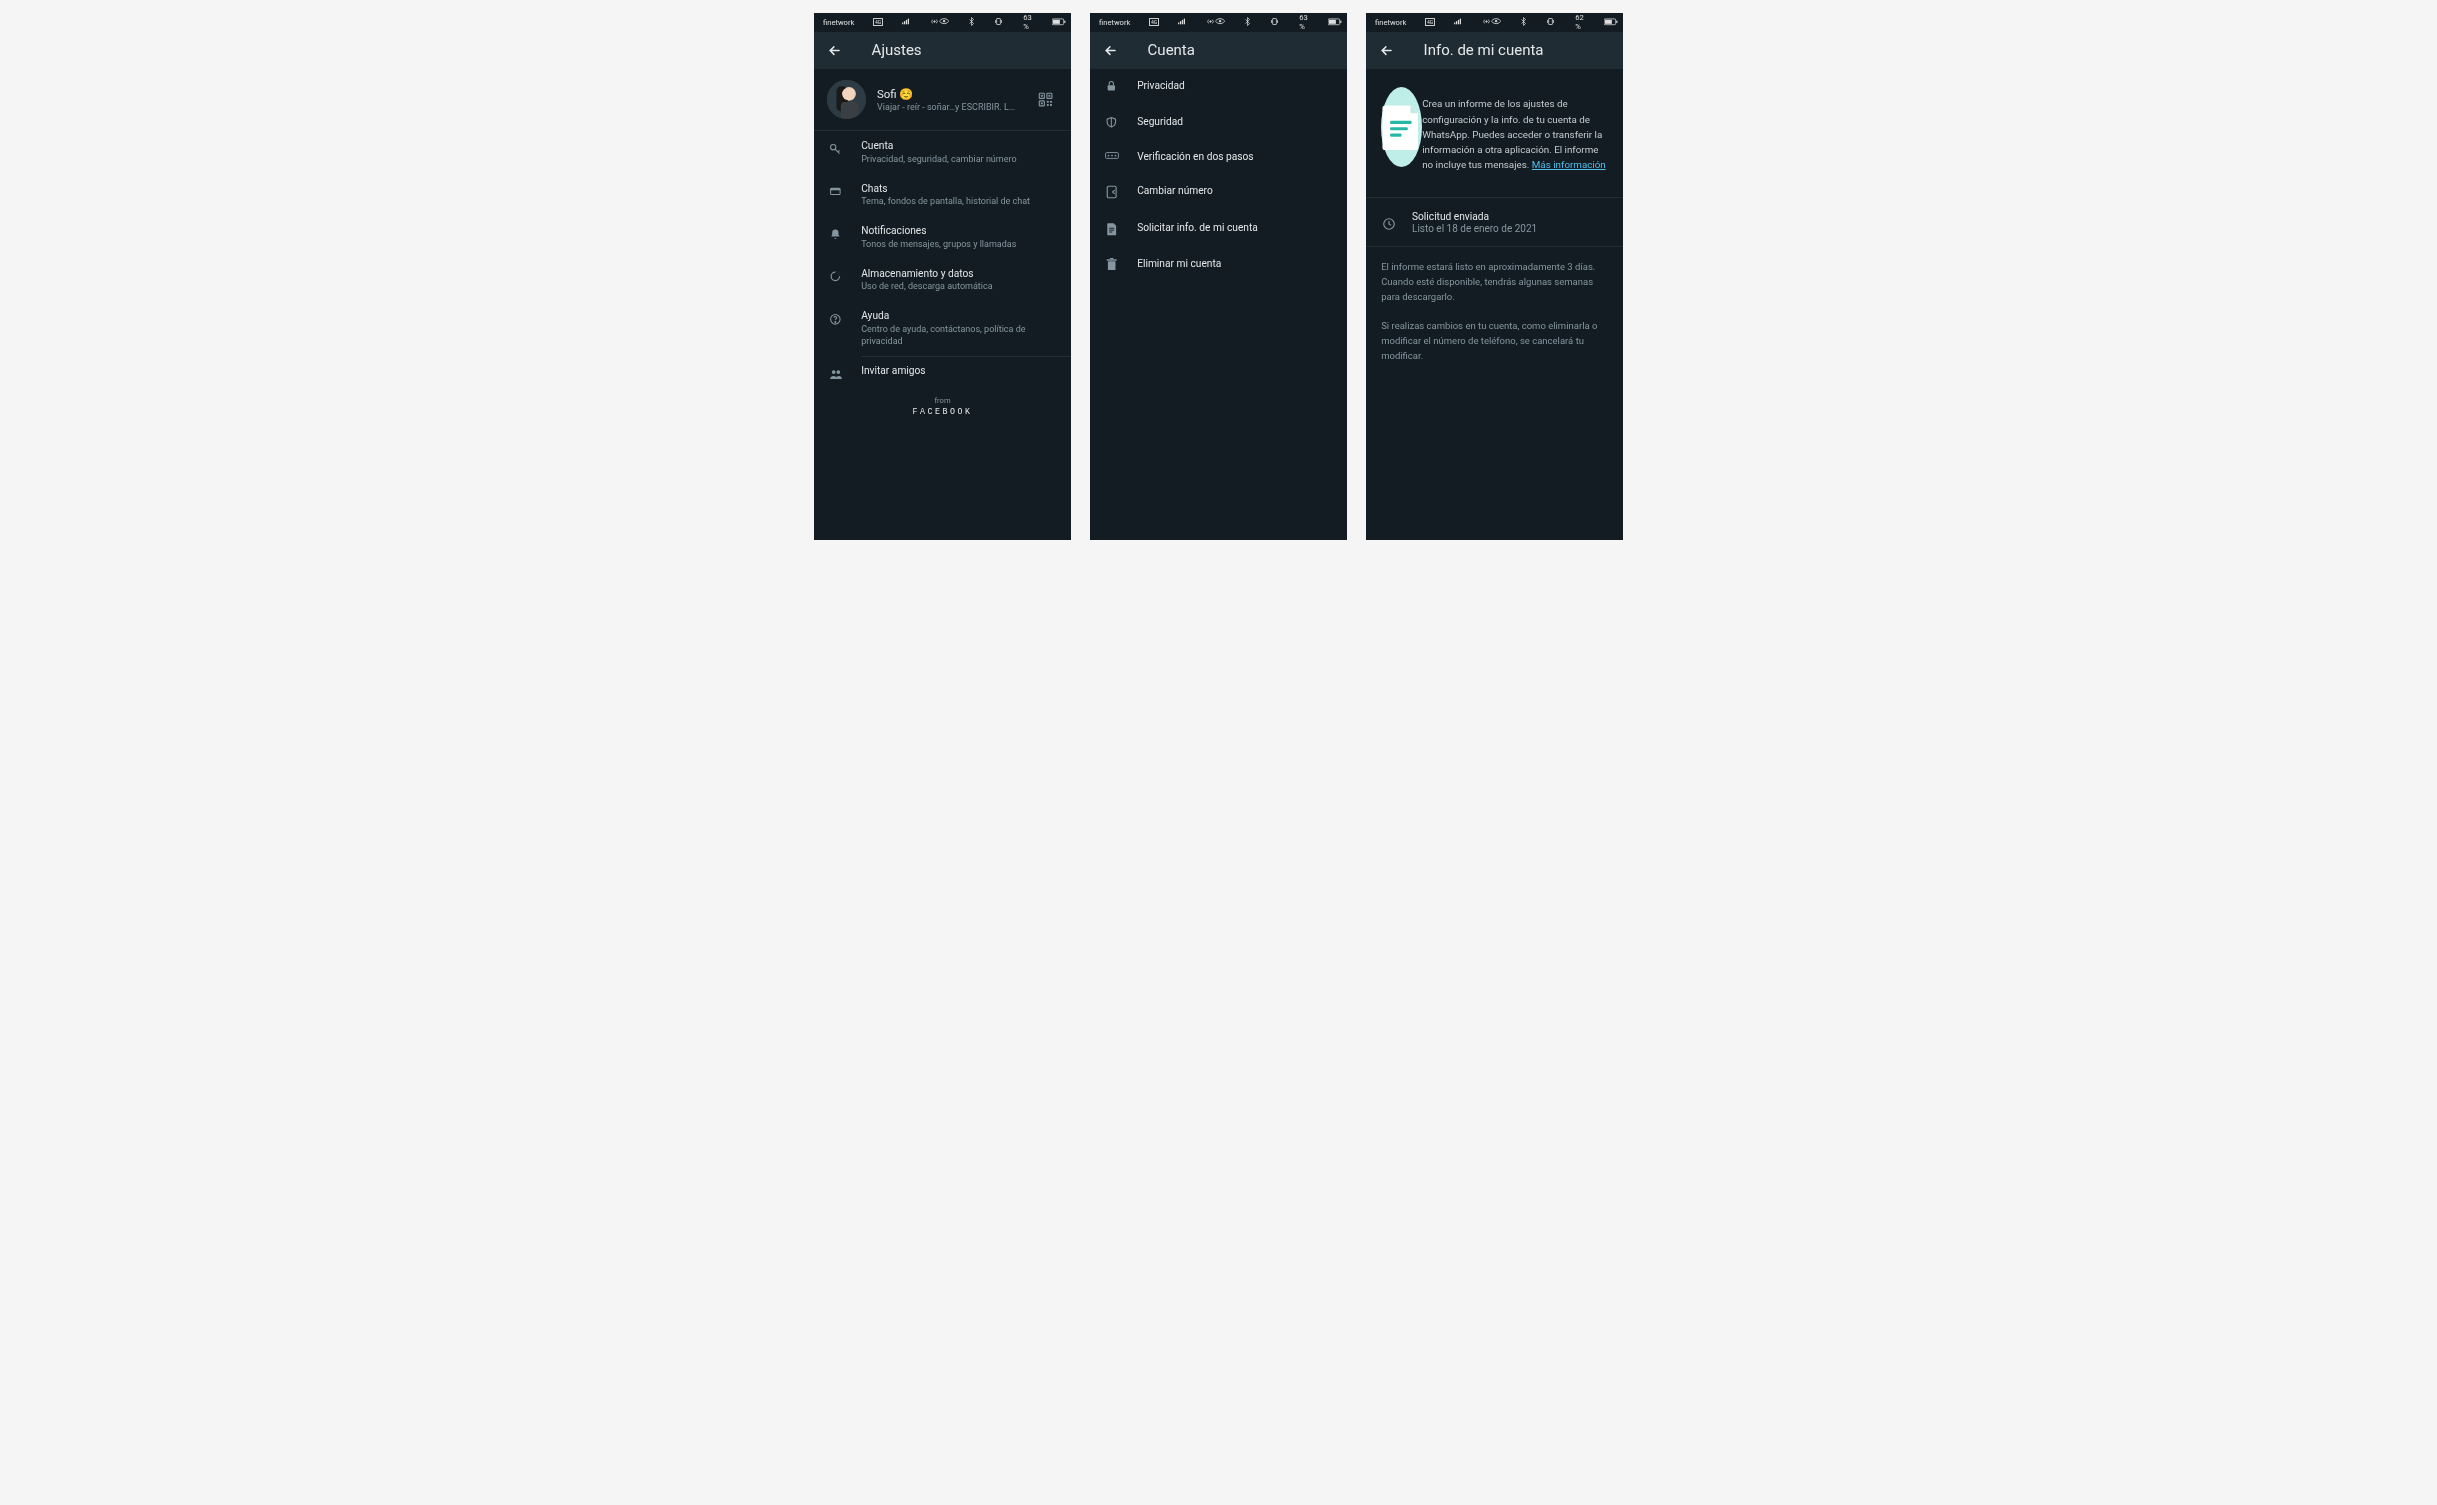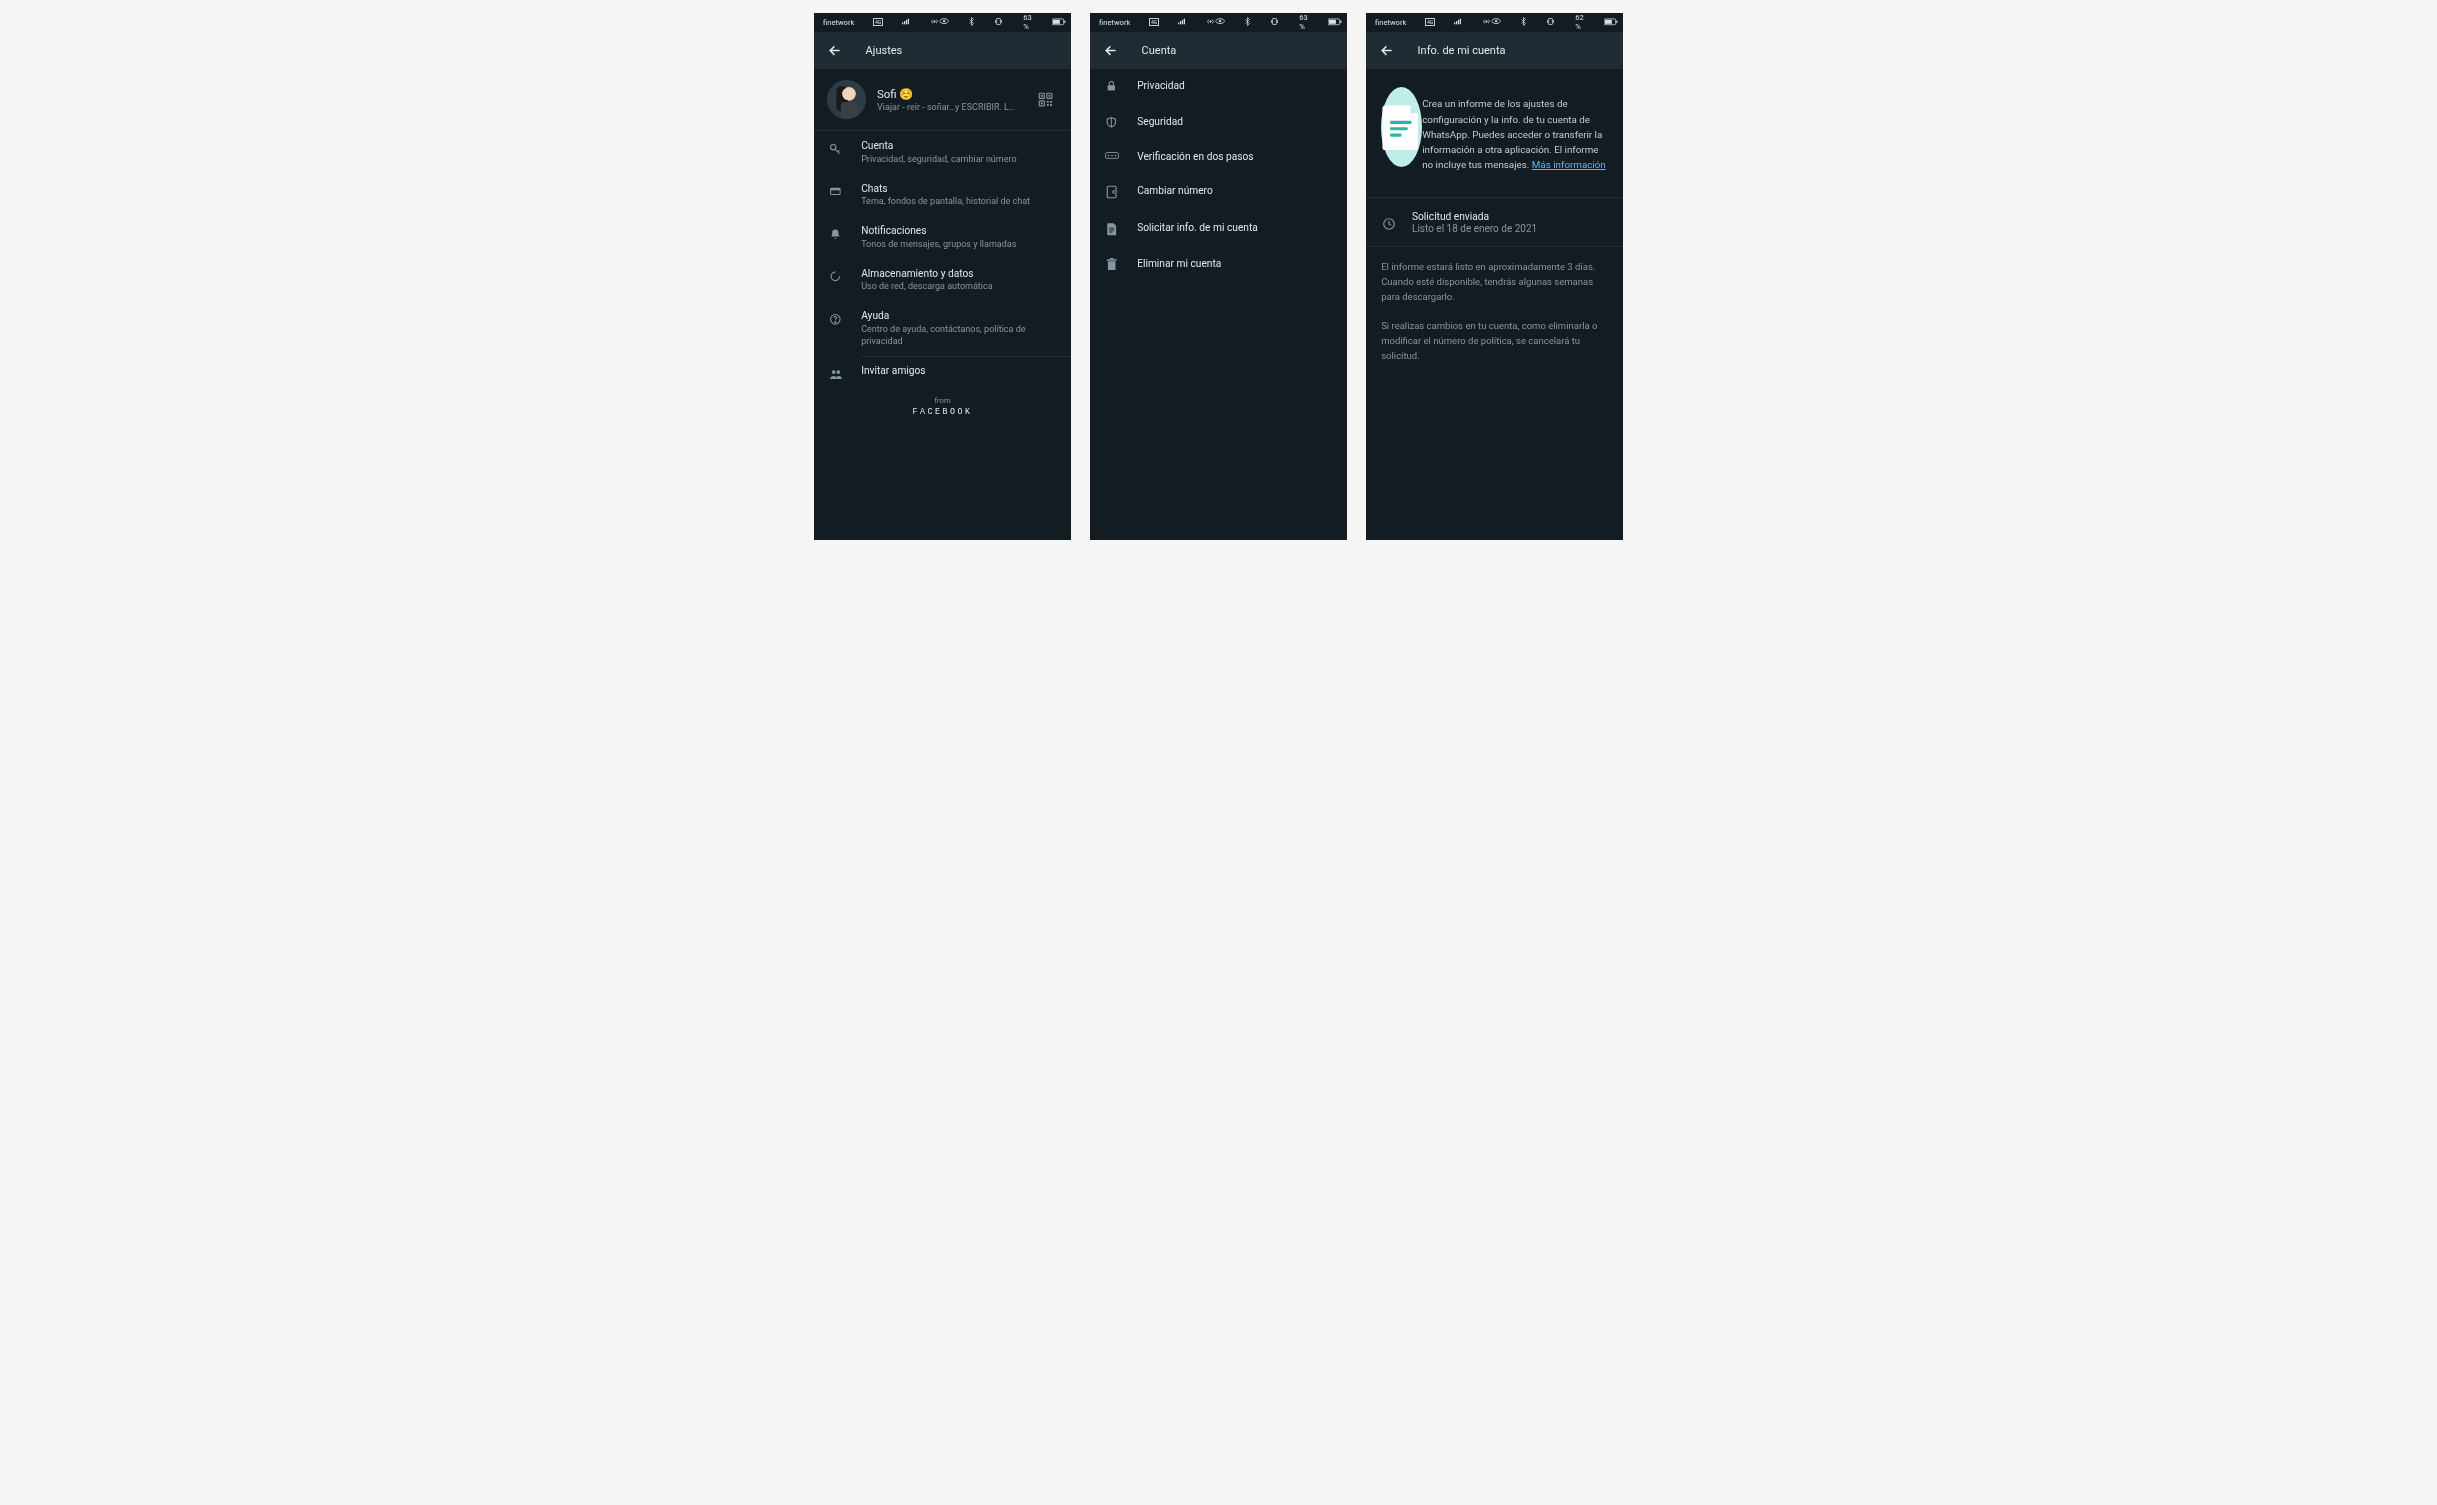--- a/index.html
+++ b/index.html
@@ -44,24 +44,24 @@
   }
   .back-btn {
     width: 30.5px;
     height: 30.5px;
     display: flex;
     align-items: center;
     justify-content: center;
     cursor: pointer;
   }
   .app-title {
-    font-size: 11px;
+    font-size: 15px;
     font-weight: 400;
     color: #E5E8EA;
-    margin-left: 16px;
+    margin-left: 22px;
   }
   .profile-row {
     display: flex;
     align-items: center;
     padding: 11.4px 12.7px;
     border-bottom: 0.6px solid rgba(255,255,255,0.07);
   }
   .avatar {
     width: 39px;
     height: 39px;
@@ -554,15 +554,15 @@
           <path d="M12 7v5l3.5 2"></path>
         </svg>
     </div>
     <div class="txt">
       <div class="request-title">Solicitud enviada</div>
       <div class="request-sub">Listo el 18 de enero de 2021</div>
     </div>
   </div>
 
   <div class="info-para">El informe estará listo en aproximadamente 3 días. Cuando esté disponible, tendrás algunas semanas para descargarlo.</div>
-  <div class="info-para" style="padding-top:15.2px">Si realizas cambios en tu cuenta, como eliminarla o modificar el número de política, se cancelará tu solicitud.</div>
+  <div class="info-para" style="padding-top:15.2px">Si realizas cambios en tu cuenta, como eliminarla o modificar el número de teléfono, se cancelará tu modificar.</div>
 </div>
 
 
 </body></html>

